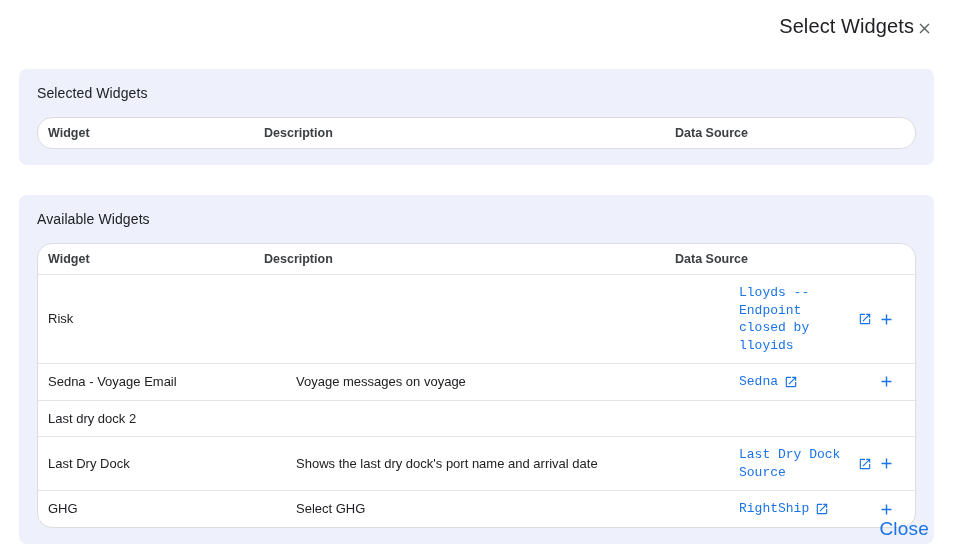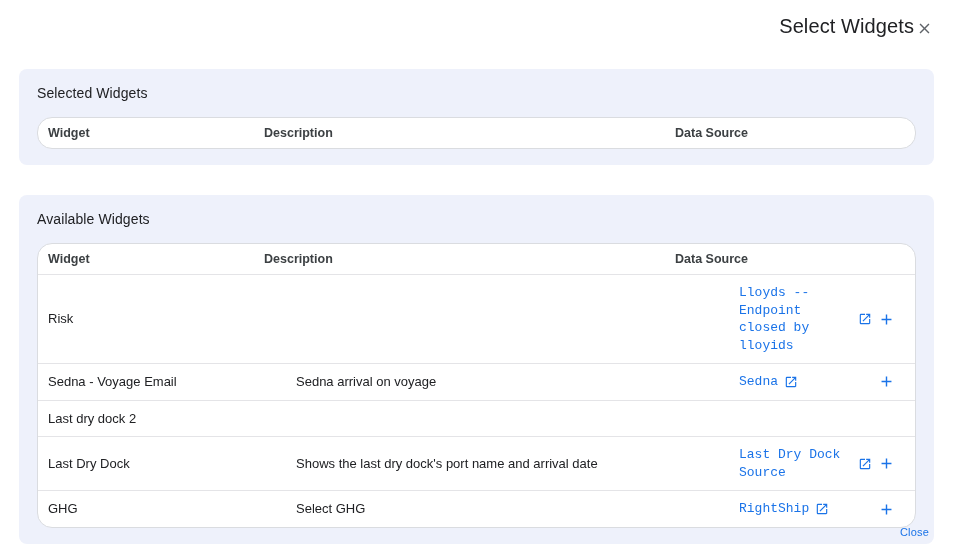--- a/index.html
+++ b/index.html
@@ -108,21 +108,21 @@
 
   .modal-footer {
     position: absolute;
     right: 24px;
     bottom: 12px;
   }
   .footer-close {
     background: none;
     border: none;
     color: var(--link-blue);
-    font-size: 11px;
+    font-size: 19px;
     font-family: "Liberation Sans", sans-serif;
     font-weight: 500;
     cursor: pointer;
     letter-spacing: 0.2px;
   }
 </style>
 </head>
 <body>
 
 <div class="modal-header">
@@ -174,21 +174,21 @@
       <button class="plus-btn">
         <svg width="17" height="17" viewBox="0 0 24 24">
                 <path d="M11 5h2v6h6v2h-6v6h-2v-6H5v-2h6z"></path>
               </svg>
       </button>
     </div>
   </div>
 
   <div class="trow">
     <div class="cell widget-cell">Sedna - Voyage Email</div>
-    <div class="cell desc-cell">Sedna arrival on voyage</div>
+    <div class="cell desc-cell">Voyage messages on voyage</div>
     <div class="cell ds-cell">
       <span class="ds-text link">Sedna</span>
       <span class="ext-icon">
         <svg width="14" height="14" viewBox="0 0 24 24">
                 <path d="M19 19H5V5h7V3H5a2 2 0 0 0-2 2v14a2 2 0 0 0 2 2h14c1.1 0 2-.9 2-2v-7h-2v7zM14 3v2h3.59l-9.83 9.83 1.41 1.41L19 6.41V10h2V3h-7z"></path>
               </svg>
       </span>
       <button class="plus-btn">
         <svg width="17" height="17" viewBox="0 0 24 24">
                 <path d="M11 5h2v6h6v2h-6v6h-2v-6H5v-2h6z"></path>

